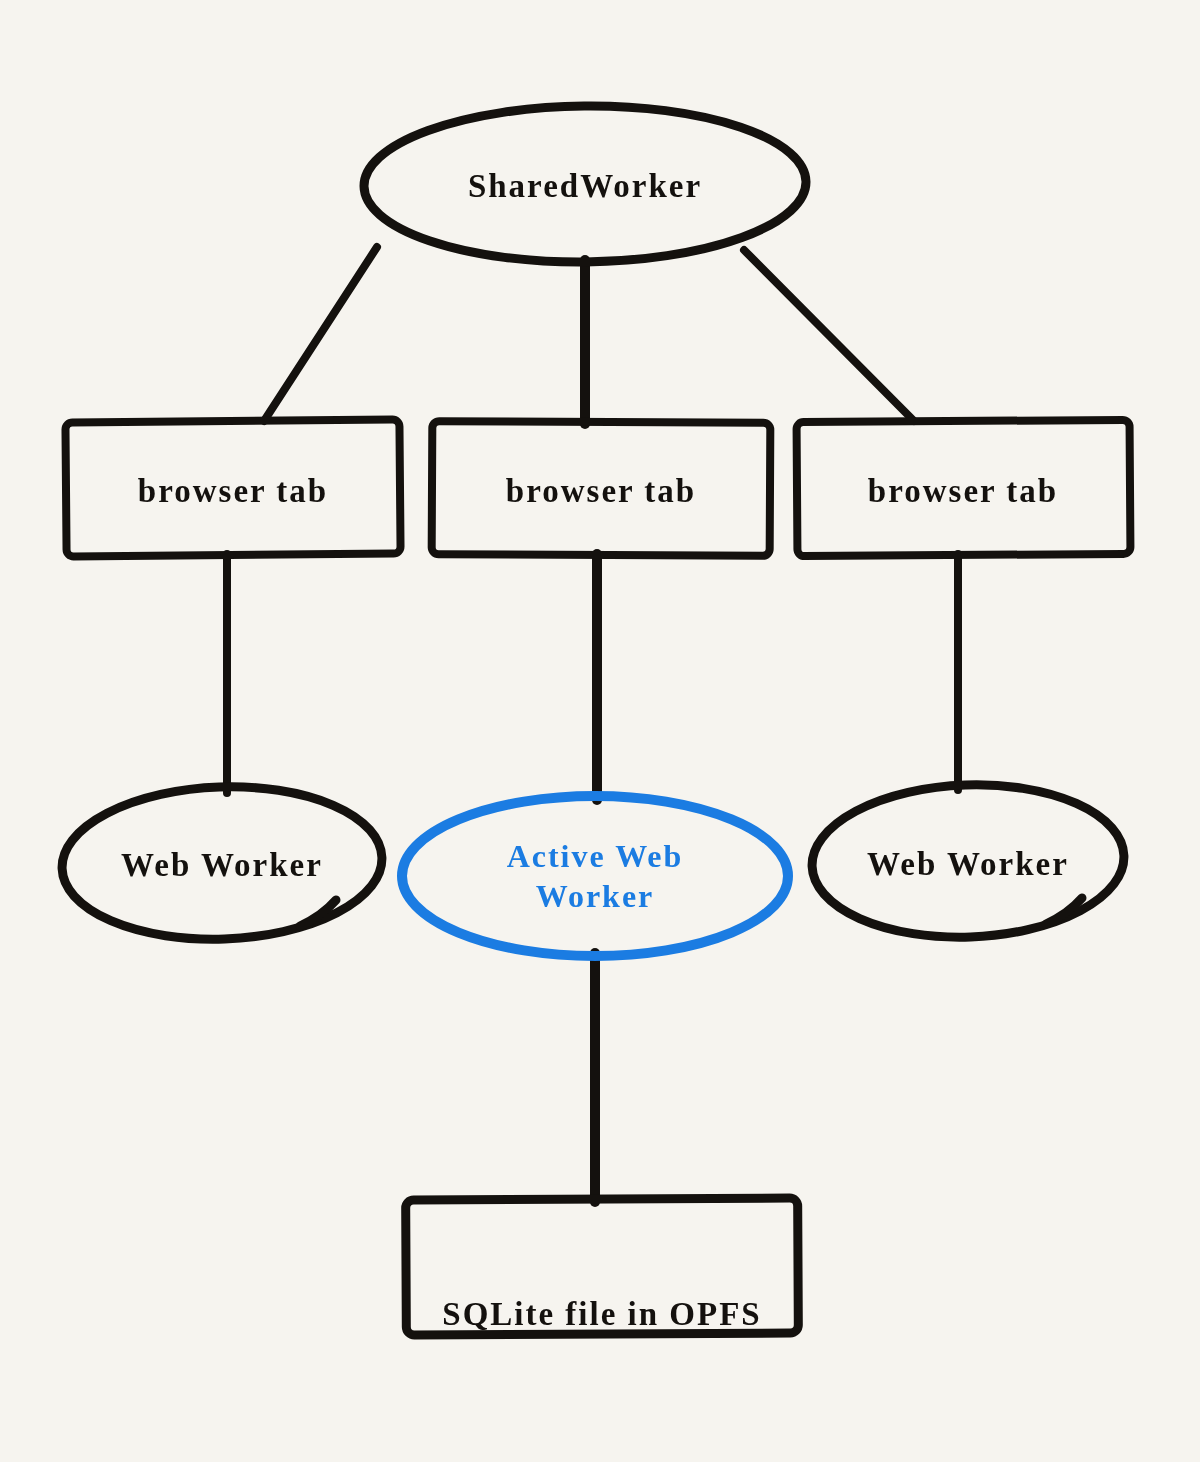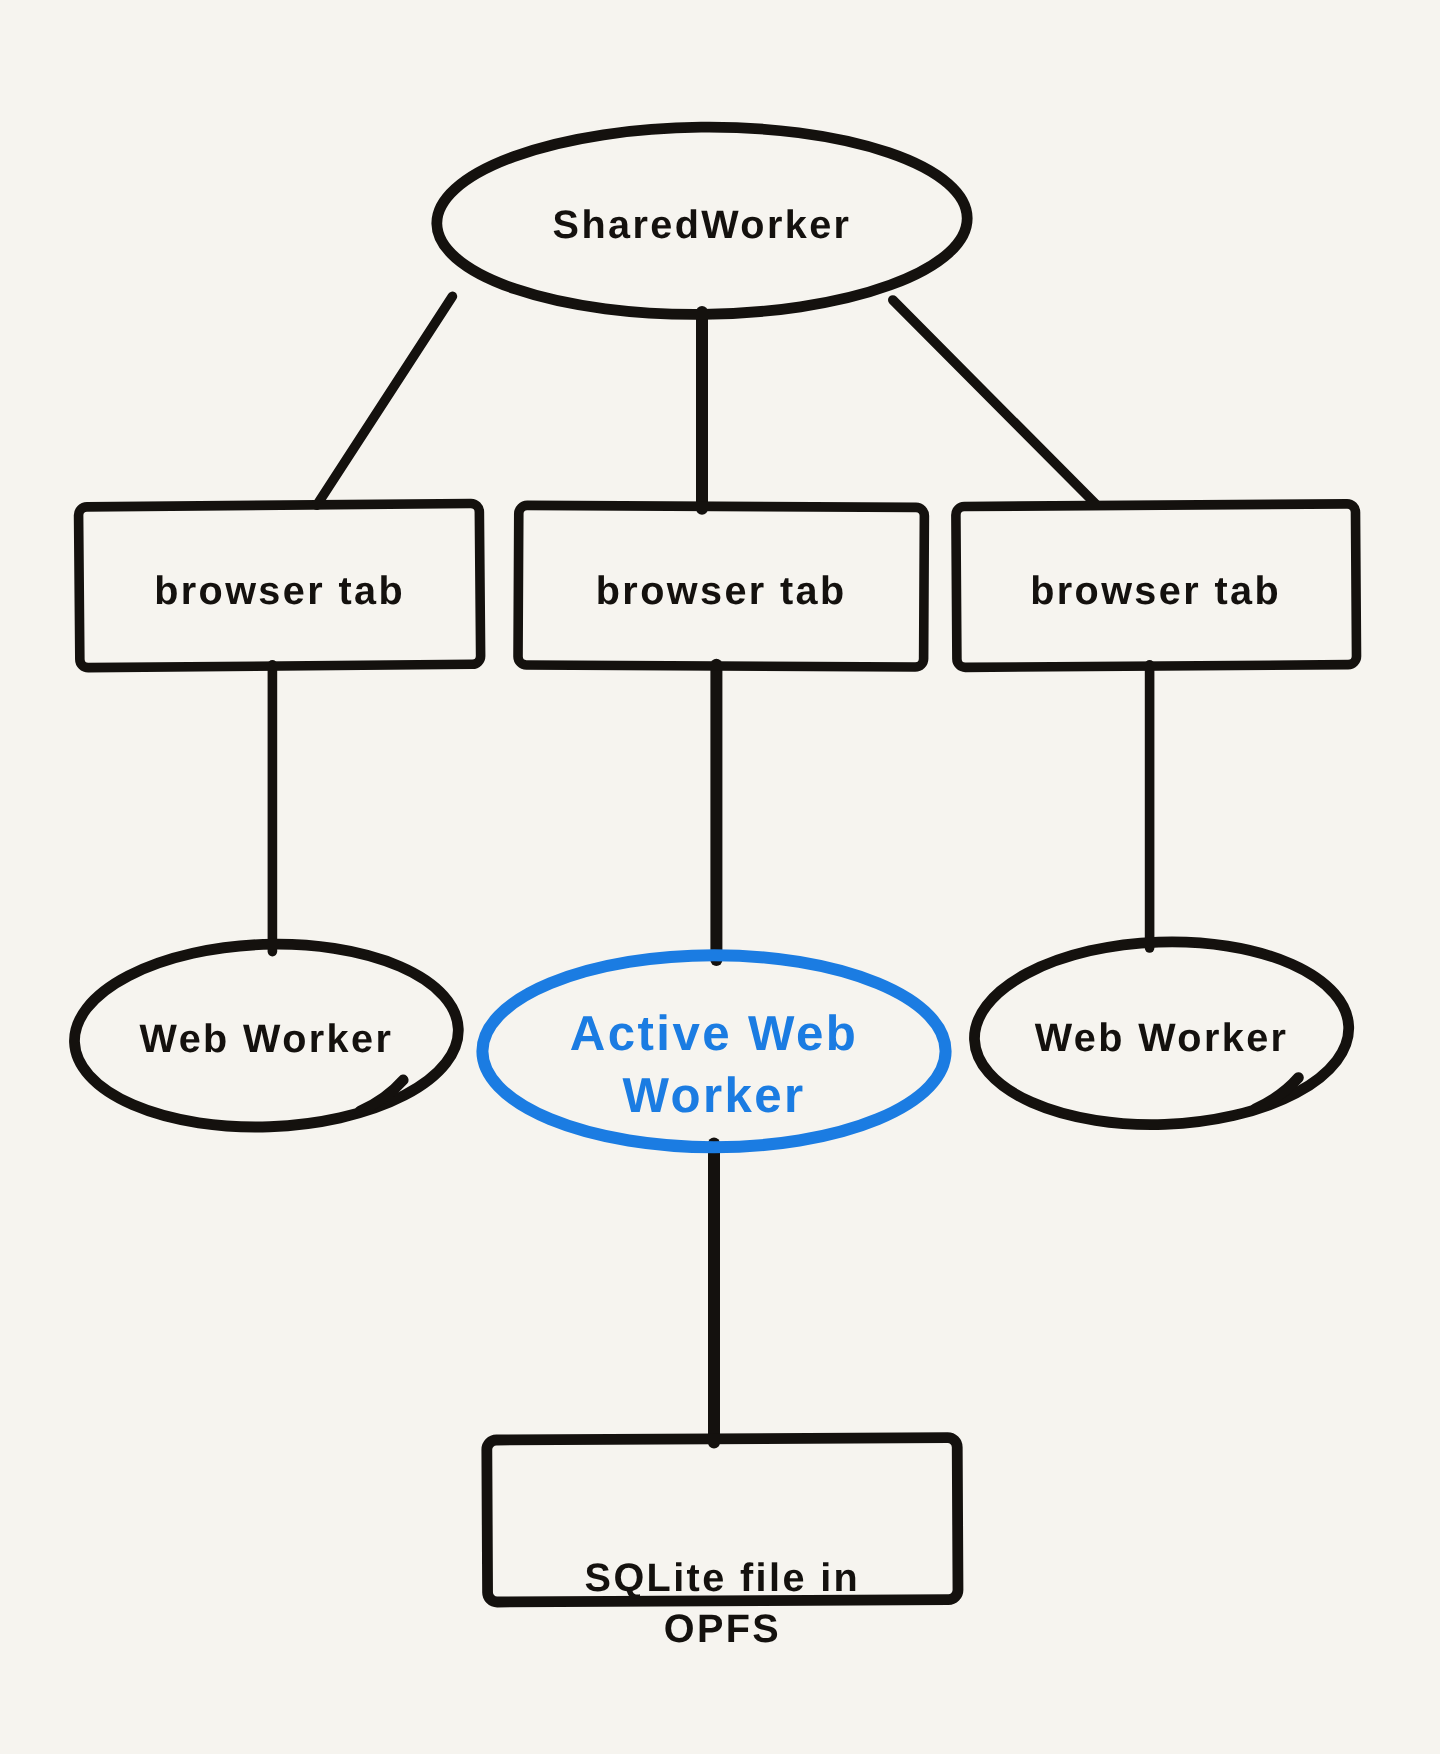--- a/index.html
+++ b/index.html
@@ -5,40 +5,40 @@
   :root{
     --bg:#f6f4ef;
     --ink:#14110e;
     --accent:#1b7ce2;
   }
   html,body{margin:0;padding:0;background:var(--bg);}
   .canvas{
     position:relative;
     width:1200px;height:1462px;
     background:var(--bg);
-    font-family:Liberation Sans, sans-serif;
+    font-family:Liberation Serif, serif;
     overflow:hidden;
   }
   .canvas svg{position:absolute;left:0;top:0;}
   .shape{fill:none;stroke:var(--ink);stroke-width:9;stroke-linecap:round;stroke-linejoin:round;}
   .shape.thin{stroke-width:8;}
   .edge{fill:none;stroke:var(--ink);stroke-width:8;stroke-linecap:round;}
   .edge.thick{stroke-width:10;}
   .shape.accent{stroke:var(--accent);stroke-width:10;}
   .label{
     position:absolute;
     text-align:center;
     font-weight:bold;
     font-size:33px;
     line-height:1.26;
     letter-spacing:2px;
     color:var(--ink);
     white-space:normal;
   }
-  .label.accent{color:var(--accent);font-size:41px;}
+  .label.accent{color:var(--accent);font-size:32px;}
 </style>
 </head>
 <body>
 
 <div class="canvas">
 
   <svg width="1200" height="1462" viewBox="0 0 1200 1462">
 
     <line class="edge" x1="377" y1="247" x2="264" y2="421"></line>
     <line class="edge thick" x1="585" y1="260" x2="585" y2="424"></line>

